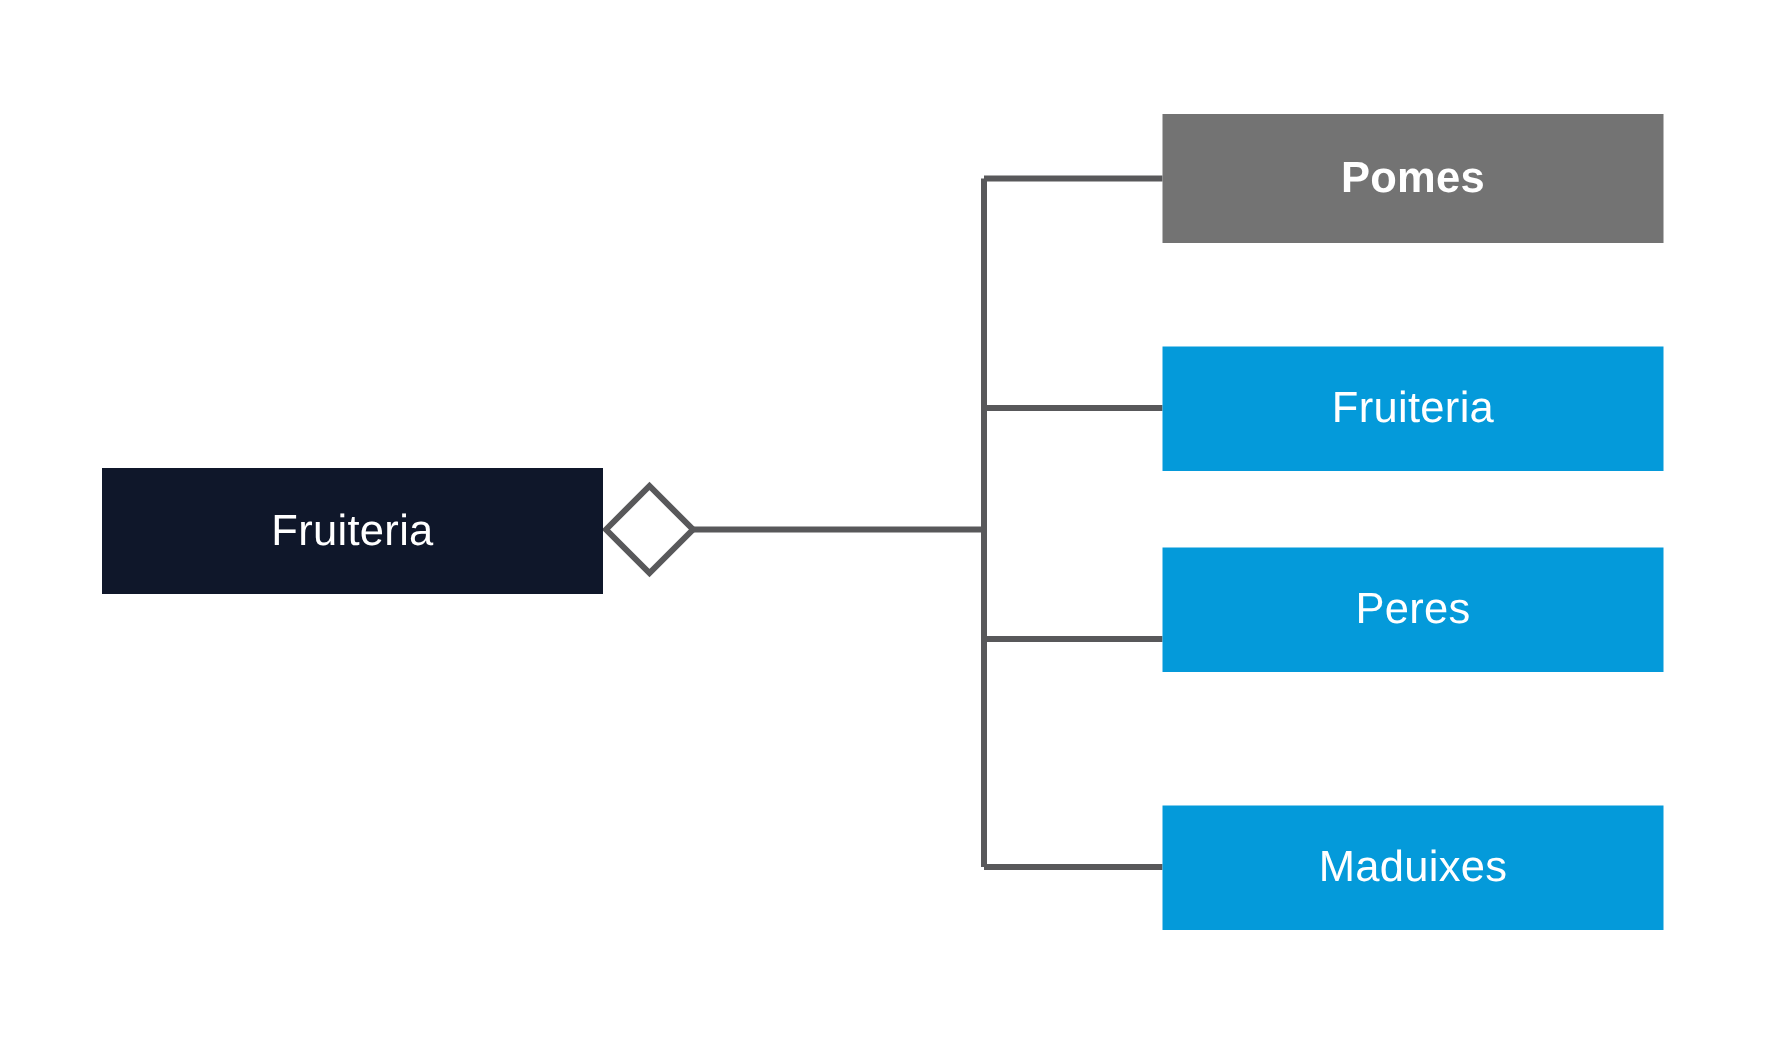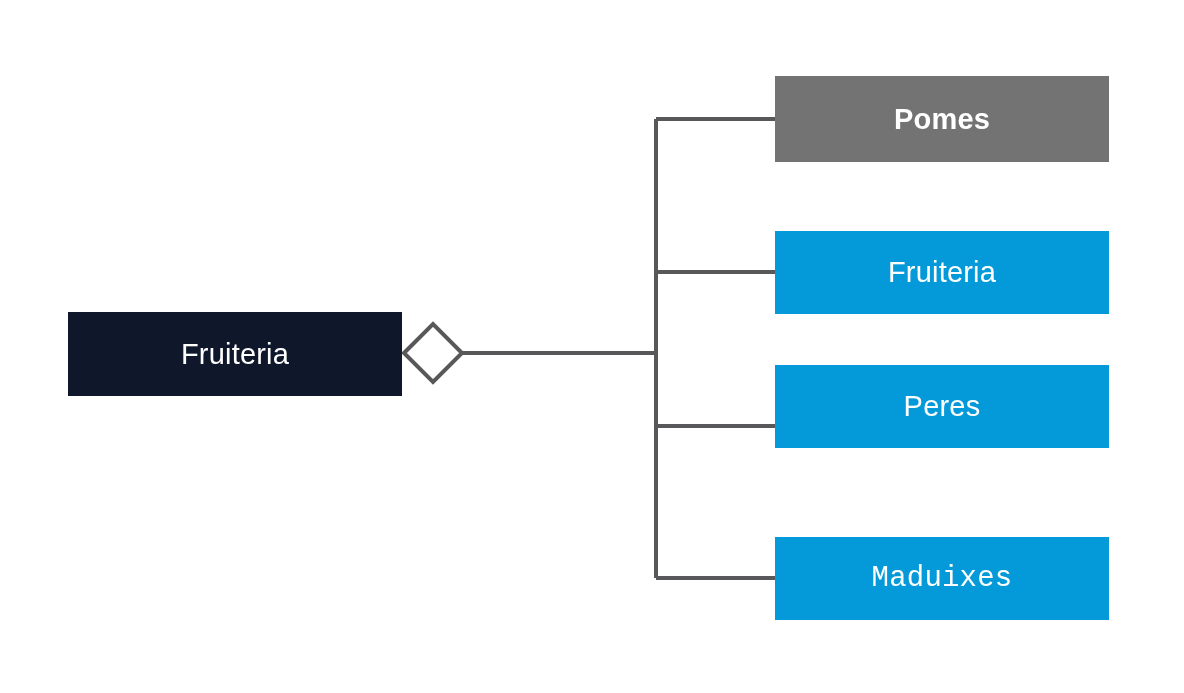--- a/index.html
+++ b/index.html
@@ -68,18 +68,18 @@
   <div id="part-nodes">
       <div class="node" style="left: 775px; top: 76px; width: 334px; height: 86px; background: #737373; color: rgb(255, 255, 255); font-weight: bold;">
         <span class="node-label">Pomes</span>
       </div>
       <div class="node" style="left: 775px; top: 231px; width: 334px; height: 83px; background: rgb(4, 154, 218); color: rgb(255, 255, 255);">
         <span class="node-label">Fruiteria</span>
       </div>
       <div class="node" style="left: 775px; top: 365px; width: 334px; height: 83px; background: rgb(4, 154, 218); color: rgb(255, 255, 255);">
         <span class="node-label">Peres</span>
       </div>
-      <div class="node" style="left: 775px; top: 537px; width: 334px; height: 83px; background: rgb(4, 154, 218); color: rgb(255, 255, 255); font-family: Liberation Mono, monospace;">
+      <div class="node" style="left: 775px; top: 537px; width: 334px; height: 83px; background: rgb(4, 154, 218); color: rgb(255, 255, 255);">
         <span class="node-label">Maduixes</span>
       </div>
     </div>
 
 </div>
 
 </body></html>

